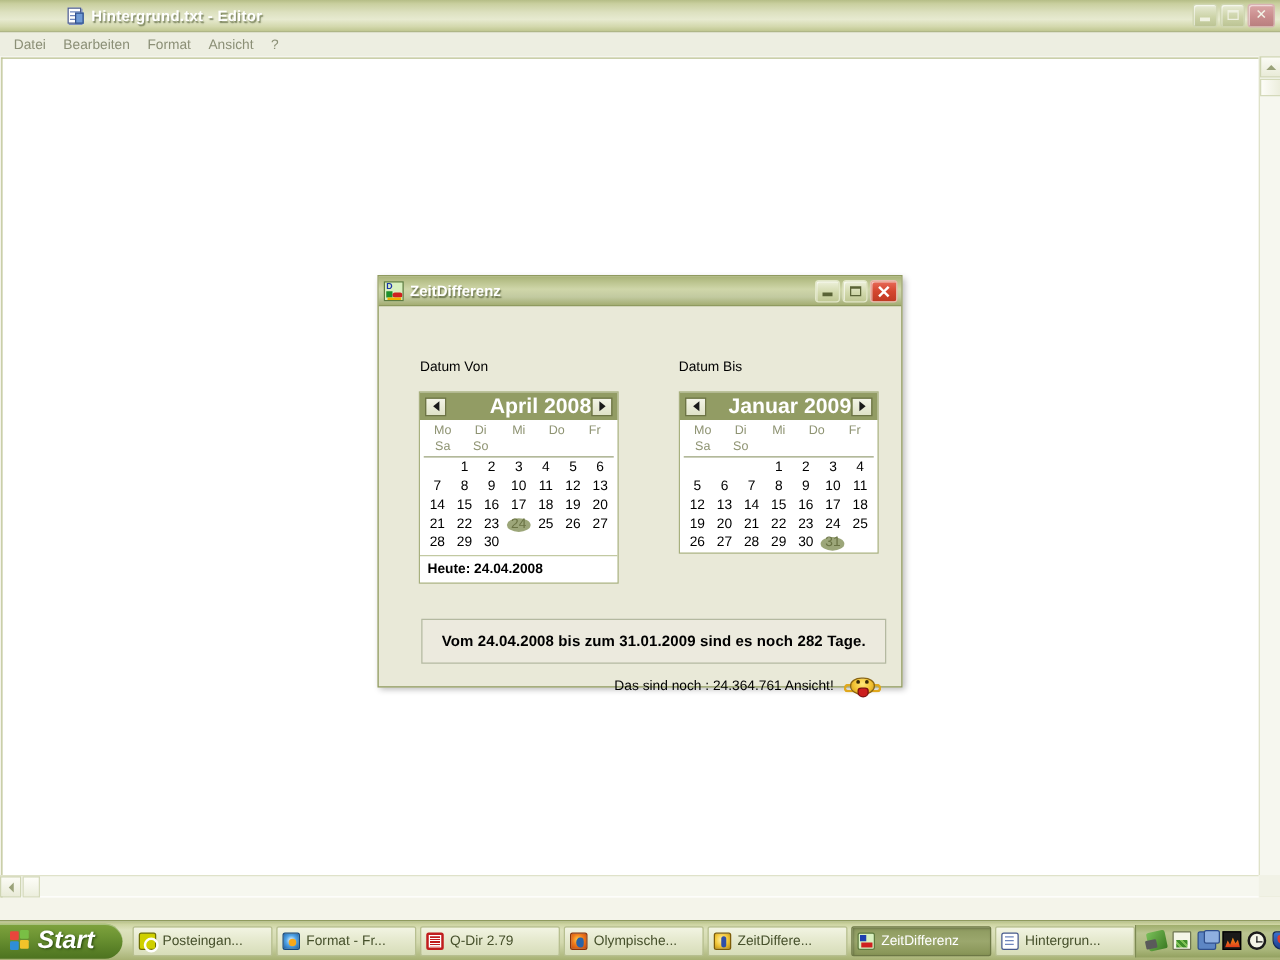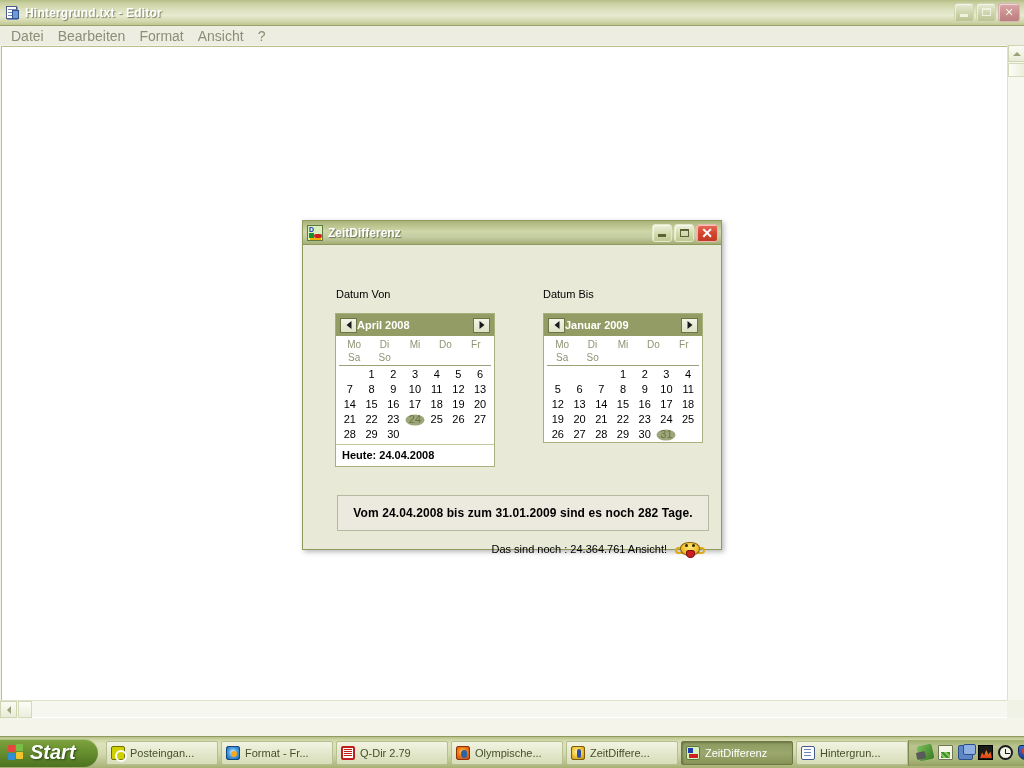--- a/index.html
+++ b/index.html
@@ -16,21 +16,21 @@
   #notepad {
     position: absolute;
     left: 0; top: 0; width: 1024px; height: 736px;
     background: #ffffff;
   }
   #np-titlebar {
     position: absolute; left: 0; top: 0; width: 1024px; height: 26px;
     background: linear-gradient(to bottom,
       #b5bd86 0%, #c9cf9f 12%, #dde1c0 40%, #e7ead0 62%, #d3d8ad 85%, #bfc690 100%);
     border-bottom: 1px solid #9aa36a;
-    display: flex; align-items: center;
+    display: flex; align-items: center; padding-left: 48px;
   }
   #np-titlebar .np-icon {
     width: 16px; height: 16px; margin-left: 4px; margin-right: 5px;
     position: relative; flex: 0 0 auto;
   }
   .npfile {
     position:absolute; left:2px; top:1px; width:11px; height:13px;
     background:#ffffff; border:1px solid #4a5a8a;
     box-shadow: 1px 1px 0 #7b8fc0;
   }
@@ -65,21 +65,21 @@
                    background:#f0f2e2; }
   .np-wb .max-sq{ position:absolute; left:5px; top:4px; width:9px; height:8px;
                   border:1px solid #eef0e0; border-top-width:2px; }
 
   #np-menubar {
     position: absolute; left: 0; top: 26px; width: 1024px; height: 19px;
     background: #edeee1;
     display: flex; align-items: center; padding-left: 4px;
   }
   .np-menu-item {
-    font-size: 14px; color: #8b8f76; padding: 1px 7px; white-space: nowrap; text-align: center;
+    font-size: 11px; color: #8b8f76; padding: 1px 7px; white-space: nowrap; text-align: center;
   }
   #np-client {
     position: absolute; left: 0; top: 45px; width: 1024px; height: 691px;
     background: #f4f4ea; padding: 1px;
   }
   #np-textarea {
     position: absolute; left: 1px; top: 1px;
     width: 1006px; height: 672px;
     background: #ffffff; border: 1px solid #b9c08f;
     border-right: none; border-bottom: none;
@@ -198,22 +198,22 @@
     background: linear-gradient(to bottom,#f3f4e7,#dfe2c7);
     border: 1px solid #6d7445;
     position: relative; flex: 0 0 auto;
   }
   .cal-nav i {
     position:absolute; left:50%; top:50%; width:0;height:0; transform:translate(-50%,-50%);
   }
   .nav-l { border-top:4px solid transparent;border-bottom:4px solid transparent;border-right:5px solid #1a1a1a; }
   .nav-r { border-top:4px solid transparent;border-bottom:4px solid transparent;border-left:5px solid #1a1a1a; }
   .cal-month {
-    flex: 1 1 auto; text-align: left;
-    font-size: 11px; font-weight: bold; color: #ffffff;
+    flex: 1 1 auto; text-align: right;
+    font-size: 17px; font-weight: bold; color: #ffffff;
   }
   .cal-grid { padding: 2px 3px 0 3px; }
   .cal-dow {
     display: grid; grid-template-columns: repeat(5, 1fr);
     border-bottom: 1px solid #9aa27a; padding-bottom: 1px;
   }
   .cal-dow span {
     font-size: 10px; color: #8e9372; text-align: center; line-height: 13px;
   }
   .cal-weeks { margin-top: 1px; }

